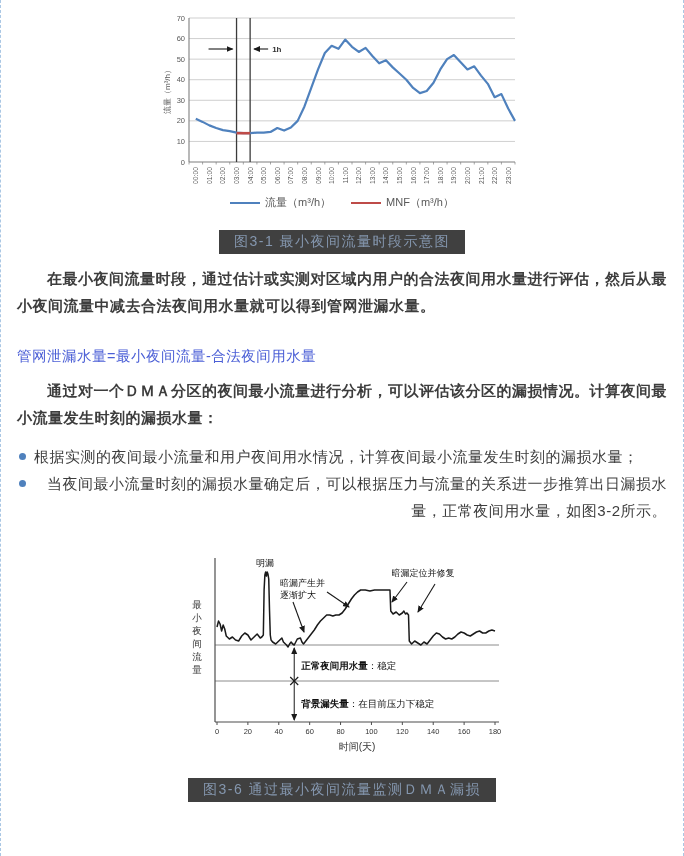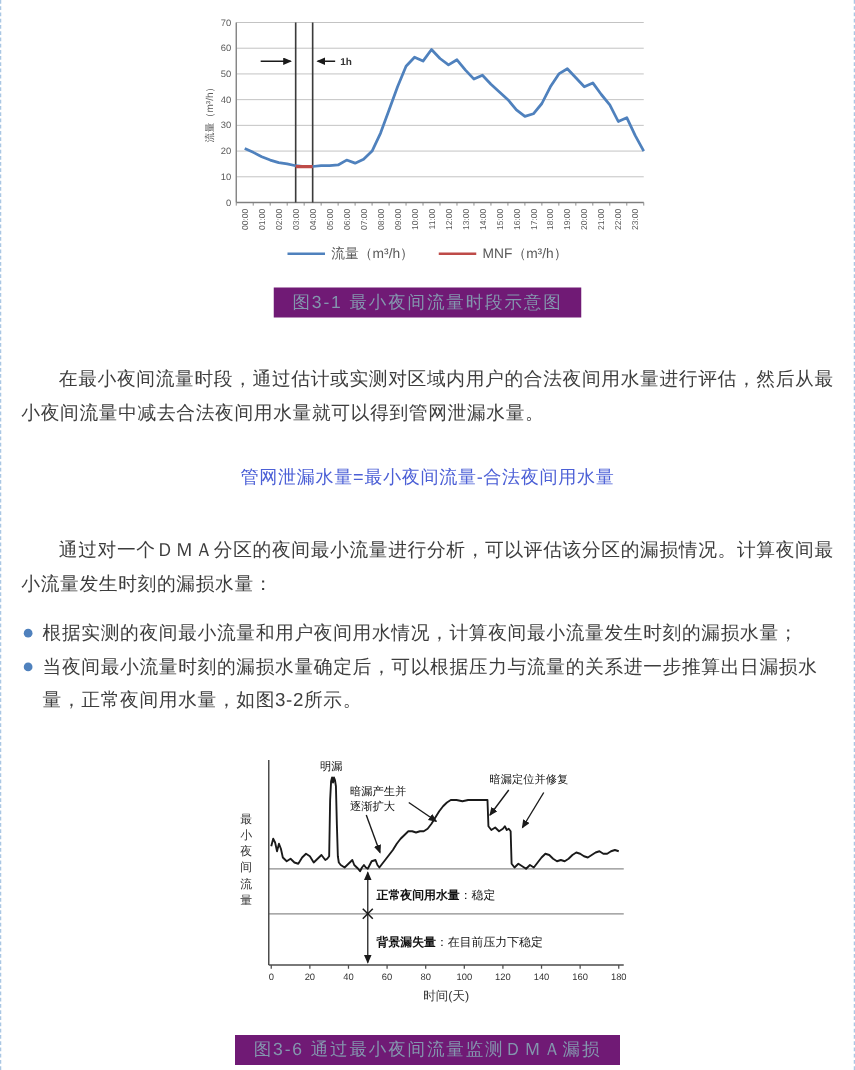--- a/index.html
+++ b/index.html
@@ -9,25 +9,25 @@
     box-sizing:border-box;padding:4px 16px 0 16px;overflow:hidden;
     border-left:1px dashed #aac7e4;border-right:1px dashed #aac7e4;background:#fff;
   }
   .fig1-wrap{width:362px;margin:8px auto 0;}
   .fig2-wrap{width:330px;margin:26px auto 0;}
   svg{display:block;}
   svg text{font-family:"Liberation Sans","DejaVu Sans",sans-serif;}
   .legend{display:flex;justify-content:center;gap:20px;margin-top:3px;font-size:11px;color:#595959;align-items:center;}
   .legend-item{display:flex;align-items:center;gap:5px;}
   .swatch{display:inline-block;width:30px;height:0;border-top:2.6px solid #4f81bd;}
-  .caption{width:fit-content;margin:20px auto 0;background:#701a75;color:#8496ae;
+  .caption{width:fit-content;margin:20px auto 0;background:#404040;color:#8496ae;
     font-size:14px;padding:3px 15px;letter-spacing:1.5px;}
-  .para{font-size:15px;color:#3d3d3d;line-height:1.8;text-indent:2em;margin:36px 0 0;letter-spacing:.5px;}
-  .formula{text-align:center;color:#4b5fd6;font-size:14.5px;margin:28px 0 0;letter-spacing:.5px;}
-  .bullets{margin:12px 0 0;padding:0;list-style:none;}
+  .para{font-size:15px;color:#3d3d3d;line-height:1.8;text-indent:2em;margin:11px 0 0;letter-spacing:.5px;font-weight:bold;}
+  .formula{color:#4b5fd6;font-size:14.5px;margin:28px 0 0;letter-spacing:.5px;}
+  .bullets{margin:12px 0 0;padding:0;list-style:none;text-align:right;}
   .bullets li{display:flex;font-size:15px;color:#3d3d3d;line-height:1.8;letter-spacing:.5px;}
   .bullet-dot{flex:0 0 auto;width:7px;height:7px;border-radius:50%;background:#4f81bd;margin:10px 8px 0 2px;}
 </style>
 </head>
 <body>
 
 <div class="page">
 
   <div class="fig1-wrap">
     <svg id="chart1-svg" width="362" height="180" viewBox="0 0 362 180">

